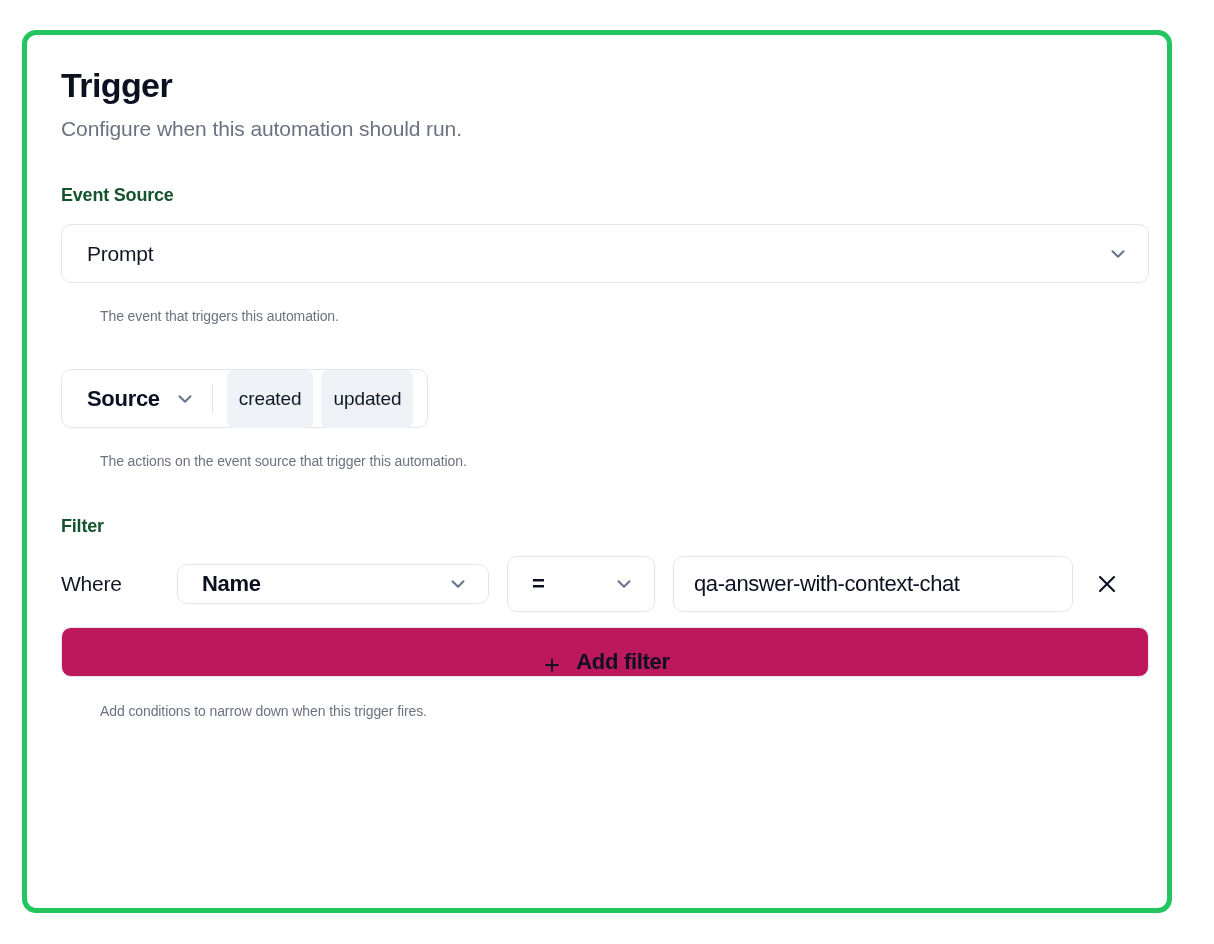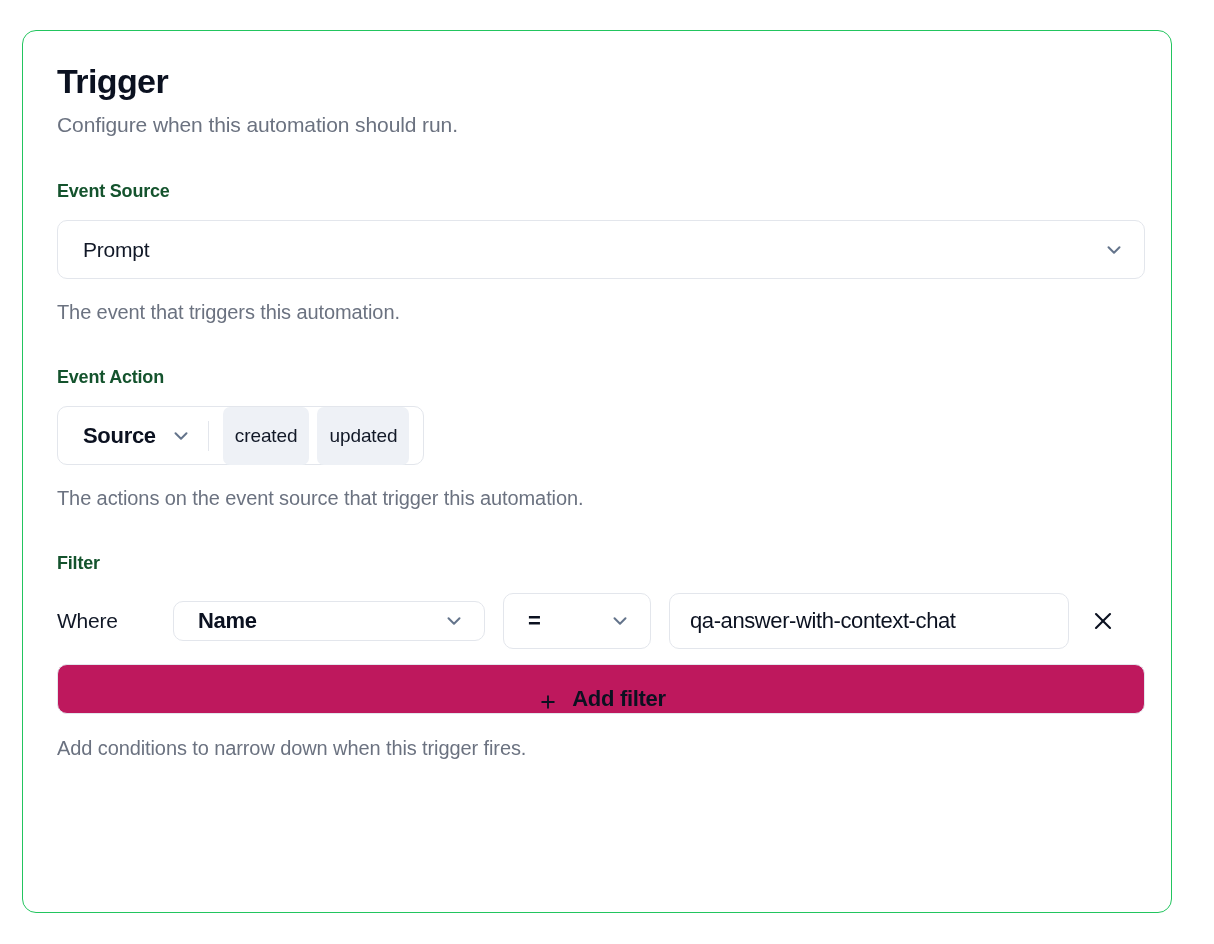--- a/index.html
+++ b/index.html
@@ -26,21 +26,21 @@
 
   
   .card {
     position: absolute;
     left: 22px;
     top: 30px;
     width: 1150px;
     height: 883px;
     box-sizing: border-box;
     background: #ffffff;
-    border: 1px solid #22c55e;
+    border: 5px solid #22c55e;
     border-radius: 14px;
     padding: 30px 34px 0 34px;
   }
 
   
   .card-title {
     margin: 0;
     font-size: 34px;
     line-height: 40px;
     font-weight: bold;
@@ -57,24 +57,25 @@
   }
 
   .field-label {
     font-size: 18px;
     line-height: 24px;
     font-weight: bold;
     color: #14532d;
     letter-spacing: -0.2px;
   }
   .helper-text {
-    font-size: 20px;
+    font-size: 14px;
     line-height: 25px;
     color: #6b7280;
     letter-spacing: -0.1px;
+    margin-left: 39px;
   }
 
   
   .control {
     box-sizing: border-box;
     background: #ffffff;
     border: 1px solid #e3e6ec;
     border-radius: 10px;
     display: flex;
     align-items: center;
@@ -272,21 +273,20 @@
           <svg viewBox="0 0 24 24" fill="none" stroke="#64748b" stroke-width="2.2" stroke-linecap="round" stroke-linejoin="round">
             <polyline points="6 9 12 15 18 9"></polyline>
           </svg>
         </span>
       </div>
 
       <span class="helper-text">The event that triggers this automation.</span>
     </div>
 
     <div class="section-event-action">
-      <div class="field-label">Event Action</div>
 
       <div class="control event-action-control">
 
         <div class="ea-trigger">
           <span class="value">Source</span>
           <span class="chev">
             <svg viewBox="0 0 24 24" fill="none" stroke="#64748b" stroke-width="2.2" stroke-linecap="round" stroke-linejoin="round">
               <polyline points="6 9 12 15 18 9"></polyline>
             </svg>
           </span>

